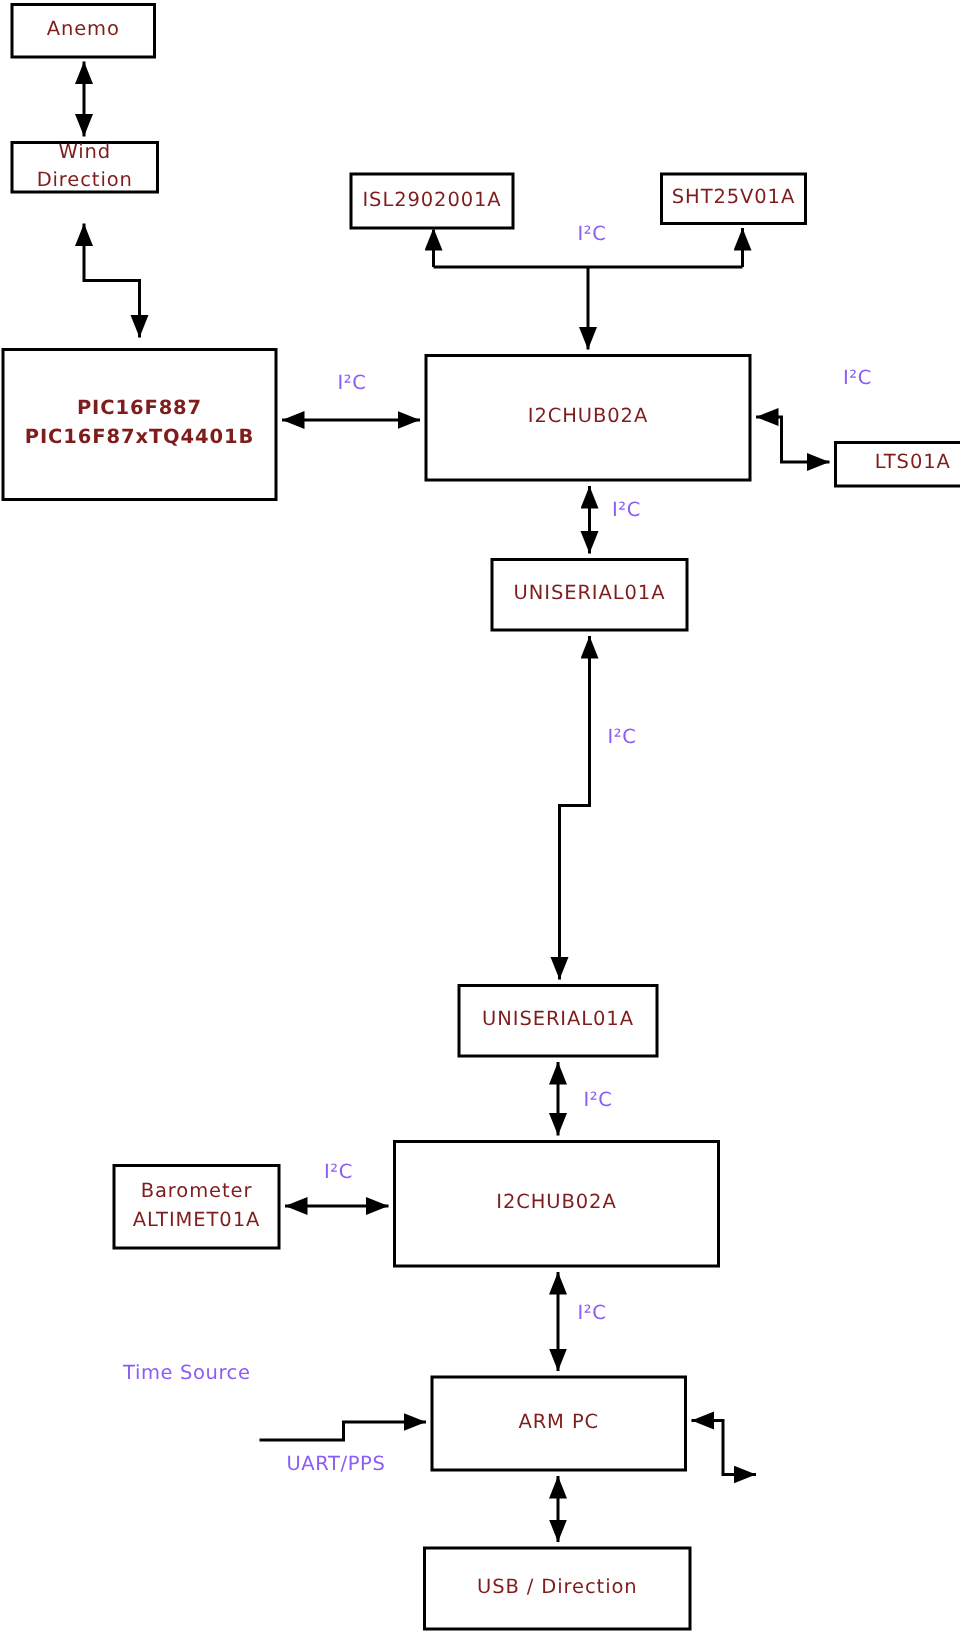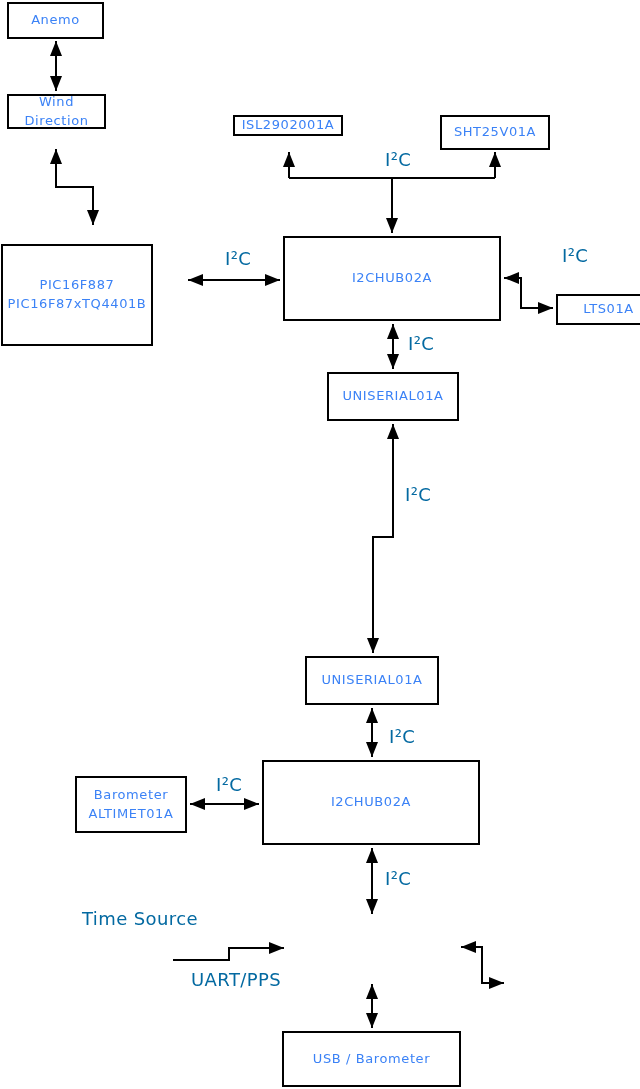--- a/index.html
+++ b/index.html
@@ -11,28 +11,28 @@
     overflow:hidden;
   }
   #wires{position:absolute;left:0;top:0;width:640px;height:1089px;}
   .node{
     position:absolute;
     box-sizing:border-box;
     border:2px solid #000;
     background:#fff;
     display:flex;align-items:center;justify-content:center;
     text-align:center;
-    font-size:13px;color:#3b82f6;
+    font-size:13px;color:#7f1d1d;
     letter-spacing:0.6px;
     line-height:1.45;
   }
   .node .label{white-space:pre-line;}
   .float-label{
     position:absolute;
-    font-size:18px;color:#0369a1;
+    font-size:13px;color:#8b5cf6;
     letter-spacing:0.4px;
     white-space:nowrap;
   }
 </style>
 </head>
 <body>
 
 <div id="canvas">
 
   <svg id="wires" viewBox="0 0 640 1089" xmlns="http://www.w3.org/2000/svg">
@@ -63,30 +63,30 @@
 
   <div class="node" style="left:7px;top:2px;width:97px;height:37px;">
     <span class="label">Anemo</span>
   </div>
 
   <div class="node" style="left:7px;top:94px;width:99px;height:35px;">
     <span class="label">Wind
 Direction</span>
   </div>
 
-  <div class="node" style="left:1px;top:244px;width:152px;height:102px;">
+  <div class="node" style="left:1px;top:232px;width:184px;height:102px;font-weight:bold;">
     <span class="label">PIC16F887
 PIC16F87xTQ4401B</span>
   </div>
 
-  <div class="node" style="left:233px;top:115px;width:110px;height:21px;">
+  <div class="node" style="left:233px;top:115px;width:110px;height:38px;">
     <span class="label">ISL2902001A</span>
   </div>
 
-  <div class="node" style="left:440px;top:115px;width:110px;height:35px;text-align:right;">
+  <div class="node" style="left:440px;top:115px;width:98px;height:35px;text-align:right;">
     <span class="label">SHT25V01A</span>
   </div>
 
   <div class="node" style="left:283px;top:236px;width:218px;height:85px;">
     <span class="label">I2CHUB02A</span>
   </div>
 
   <div class="node" style="left:556px;top:294px;width:105px;height:31px;">
     <span class="label">LTS01A</span>
   </div>
@@ -101,25 +101,28 @@
 
   <div class="node" style="left:75px;top:776px;width:112px;height:57px;">
     <span class="label">Barometer
 ALTIMET01A</span>
   </div>
 
   <div class="node" style="left:262px;top:760px;width:218px;height:85px;">
     <span class="label">I2CHUB02A</span>
   </div>
 
+  <div class="node" style="left:287px;top:917px;width:171px;height:64px;">
+    <span class="label">ARM PC</span>
+  </div>
 
 
 
   <div class="node" style="left:282px;top:1031px;width:179px;height:56px;">
-    <span class="label">USB / Barometer</span>
+    <span class="label">USB / Direction</span>
   </div>
 
   <span class="float-label" style="left:385px;top:149px;">I²C</span>
 
   <span class="float-label" style="left:225px;top:248px;">I²C</span>
 
   <span class="float-label" style="left:562px;top:245px;">I²C</span>
 
   <span class="float-label" style="left:408px;top:333px;">I²C</span>
 

